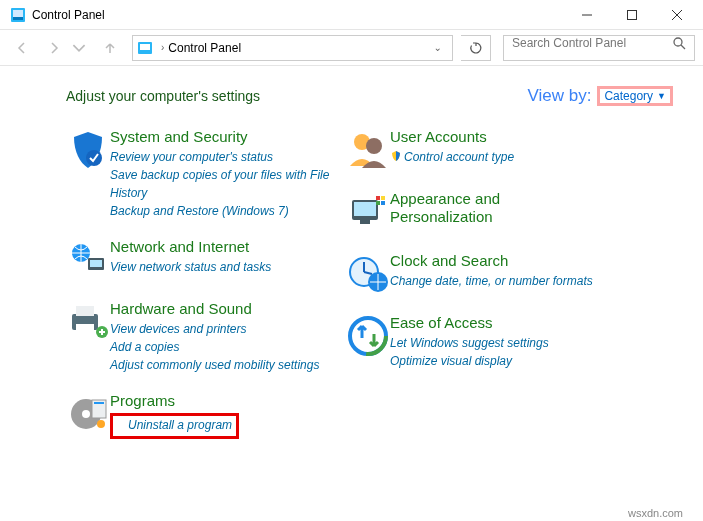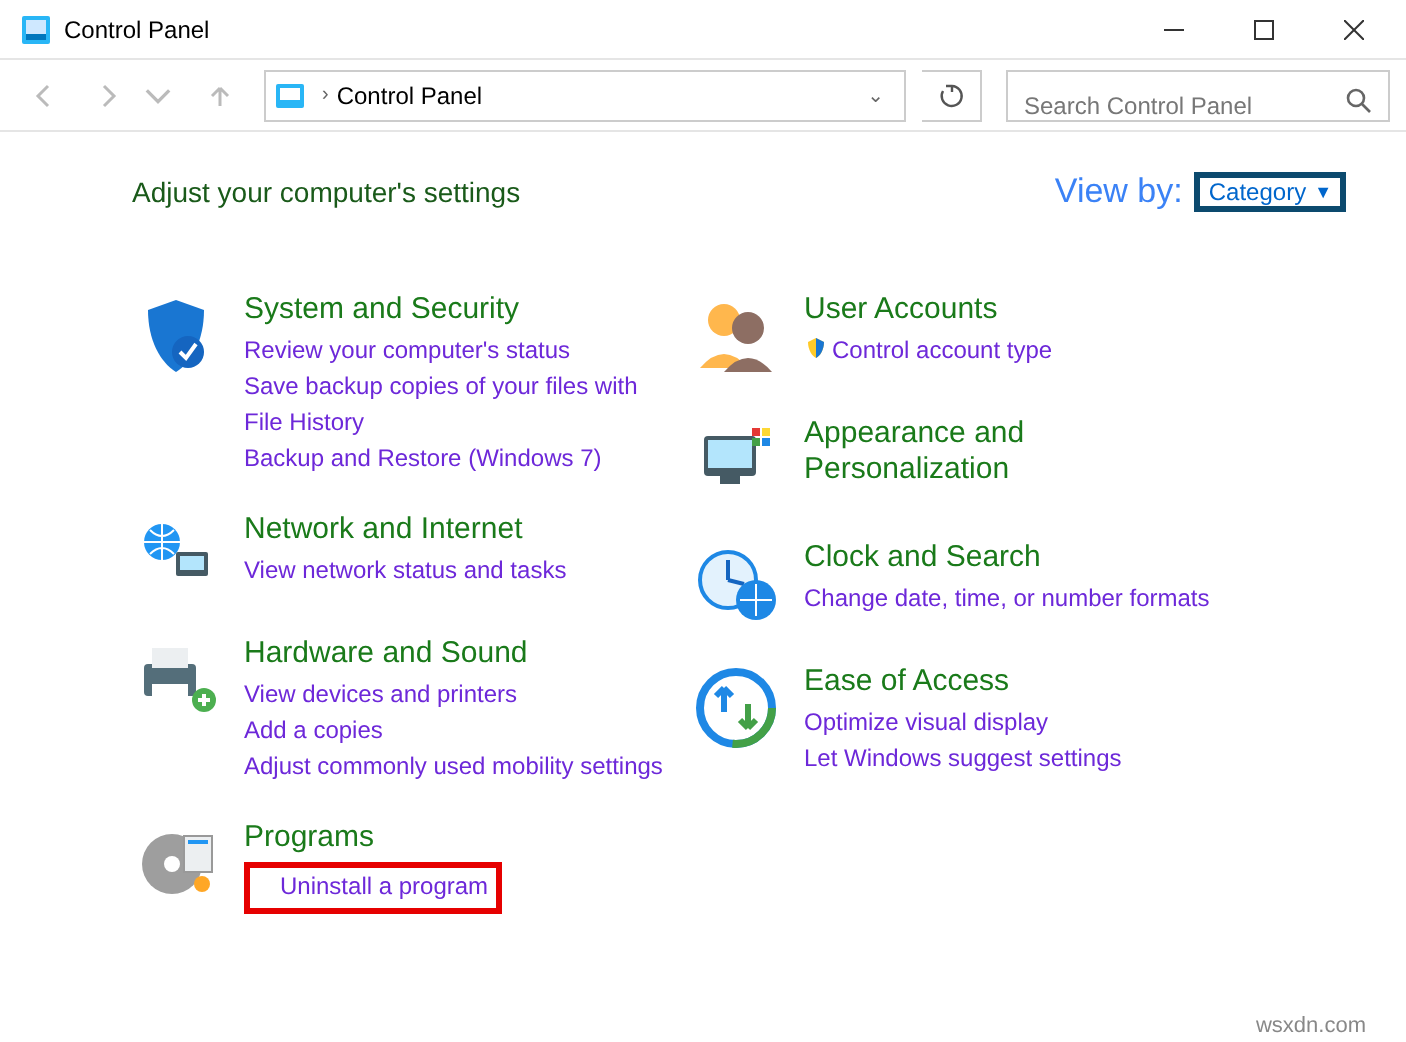--- a/index.html
+++ b/index.html
@@ -16,43 +16,43 @@
 
 .navbar { height: 36px; display: flex; align-items: center; padding: 0 8px; gap: 4px; border-bottom: 1px solid #e5e5e5; }
 .nav-arrow { width: 28px; height: 28px; display: flex; align-items: center; justify-content: center; color: #999; }
 .nav-chip { width: 14px; height: 14px; margin-right: 6px; }
 .addressbar { flex: 1; height: 26px; border: 1px solid #ccc; display: flex; align-items: center; padding: 0 4px; margin: 0 4px; background: #fff; }
 .addressbar .cp-icon { width: 18px; height: 16px; margin-right: 2px; }
 .addressbar .sep { color: #666; margin: 0 4px; font-size: 10px; }
 .addressbar .crumb { font-size: 12px; }
 .addressbar .addr-drop { margin-left: auto; color: #666; font-size: 10px; padding: 0 6px; }
 .refresh-btn { width: 30px; height: 26px; border: 1px solid #ccc; border-left: none; display: flex; align-items: center; justify-content: center; color: #555; margin-right: 8px; }
-.searchbox { width: 192px; height: 26px; border: 1px solid #ccc; display: flex; align-items: flex-end; padding: 0 8px; color: #777; }
+.searchbox { width: 192px; height: 26px; border: 1px solid #ccc; display: flex; align-items: flex-start; padding: 0 8px; color: #777; }
 .searchbox .placeholder { flex: 1; font-size: 12px; }
 .searchbox .mag { color: #555; }
 
 
 .content { padding: 20px 30px 10px 66px; }
-.header-row { display: flex; align-items: center; margin-bottom: 40px; }
+.header-row { display: flex; align-items: center; margin-bottom: 22px; }
 .header-row h1 { font-size: 14px; font-weight: normal; color: #1a5a1a; flex: 1; }
 .viewby-label { font-size: 17px; color: #3b82f6; margin-right: 6px; }
-.viewby-box { border: 3px solid #0c4a6e; padding: 0 4px; display: flex; align-items: center; }
+.viewby-box { border: 3px solid #fca5a5; padding: 0 4px; display: flex; align-items: center; }
 .viewby-link { color: #0066cc; font-size: 12px; }
 .viewby-drop { color: #0066cc; font-size: 9px; margin-left: 4px; }
 
 .columns { display: flex; gap: 10px; }
 .col { display: flex; flex-direction: column; gap: 18px; }
 .col.left { width: 270px; }
 .col.right { width: 260px; }
 
-.category { display: flex; gap: 12px; }
+.category { display: flex; gap: 0; }
 .cat-icon { width: 44px; height: 44px; flex-shrink: 0; }
 .cat-body { flex: 1; }
 .cat-title { color: #1a7a1a; font-size: 15px; line-height: 1.2; margin-bottom: 2px; }
-.cat-link { color: #6d28d9; font-size: 12px; display: block; line-height: 1.5; cursor: pointer; }
+.cat-link { color: #0369a1; font-size: 12px; display: block; line-height: 1.5; cursor: pointer; font-style: italic; }
 
 .highlight-box { border: 3px solid #e60000; display: inline-block; padding: 0 4px 2px 15px; margin-top: 1px; }
 
 .caption { position: absolute; bottom: 2px; right: 20px; font-size: 11px; color: #888; }
 
 
 .icn-shield { fill: #1976d2; }
 .icn-globe { fill: #2196f3; }
 .icn-printer { fill: #546e7a; }
 .icn-disc { fill: #9e9e9e; }
@@ -258,21 +258,21 @@
 
       <div class="category">
         <svg class="cat-icon" viewBox="0 0 44 44">
             <circle cx="22" cy="22" r="18" fill="none" stroke="#1e88e5" stroke-width="4"></circle>
             <circle cx="22" cy="22" r="18" fill="none" stroke="#43a047" stroke-width="4" stroke-dasharray="30 100"></circle>
             <path d="M16 12 l-4 4 M16 12 l4 4 M16 12 v12" stroke="#1e88e5" stroke-width="3" fill="none"></path>
             <path d="M28 32 l-4 -4 M28 32 l4 -4 M28 32 v-12" stroke="#43a047" stroke-width="3" fill="none"></path>
           </svg>
         <div class="cat-body">
           <div class="cat-title">Ease of Access</div>
+          <span class="cat-link">Let Windows suggest settings</span>
           <span class="cat-link">Optimize visual display</span>
-          <span class="cat-link">Let Windows suggest settings</span>
         </div>
       </div>
     </div>
   </div>
 </div>
 
 <div class="caption">wsxdn.com</div>
 
 </body></html>

